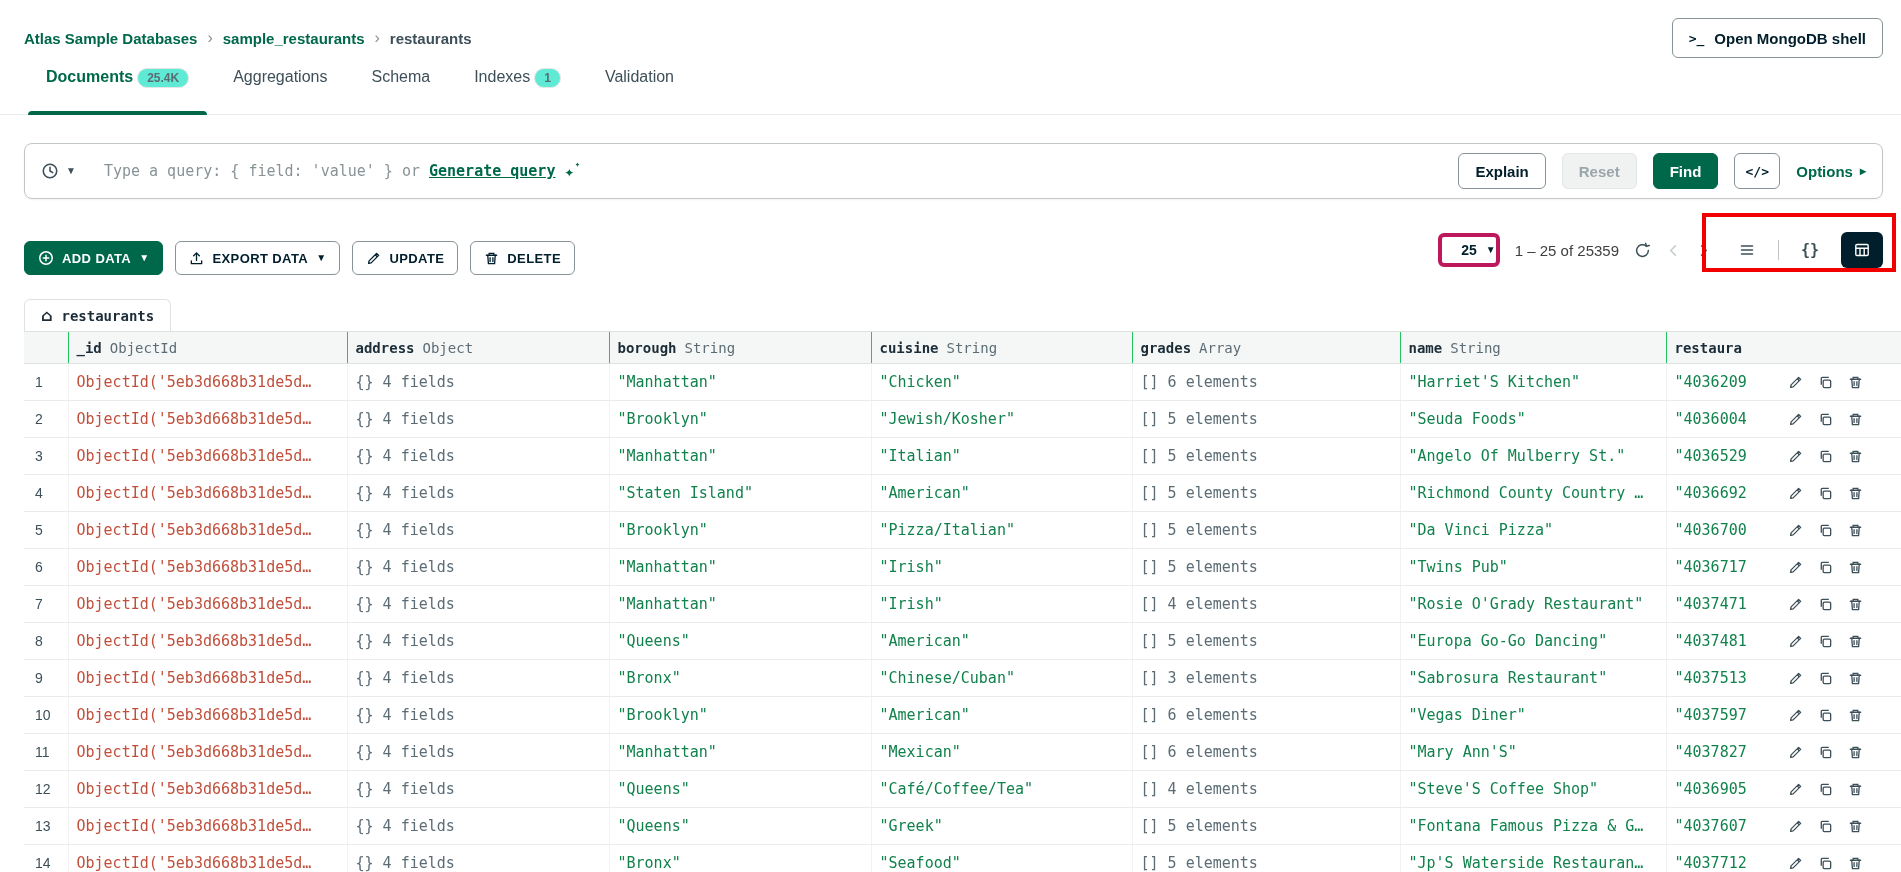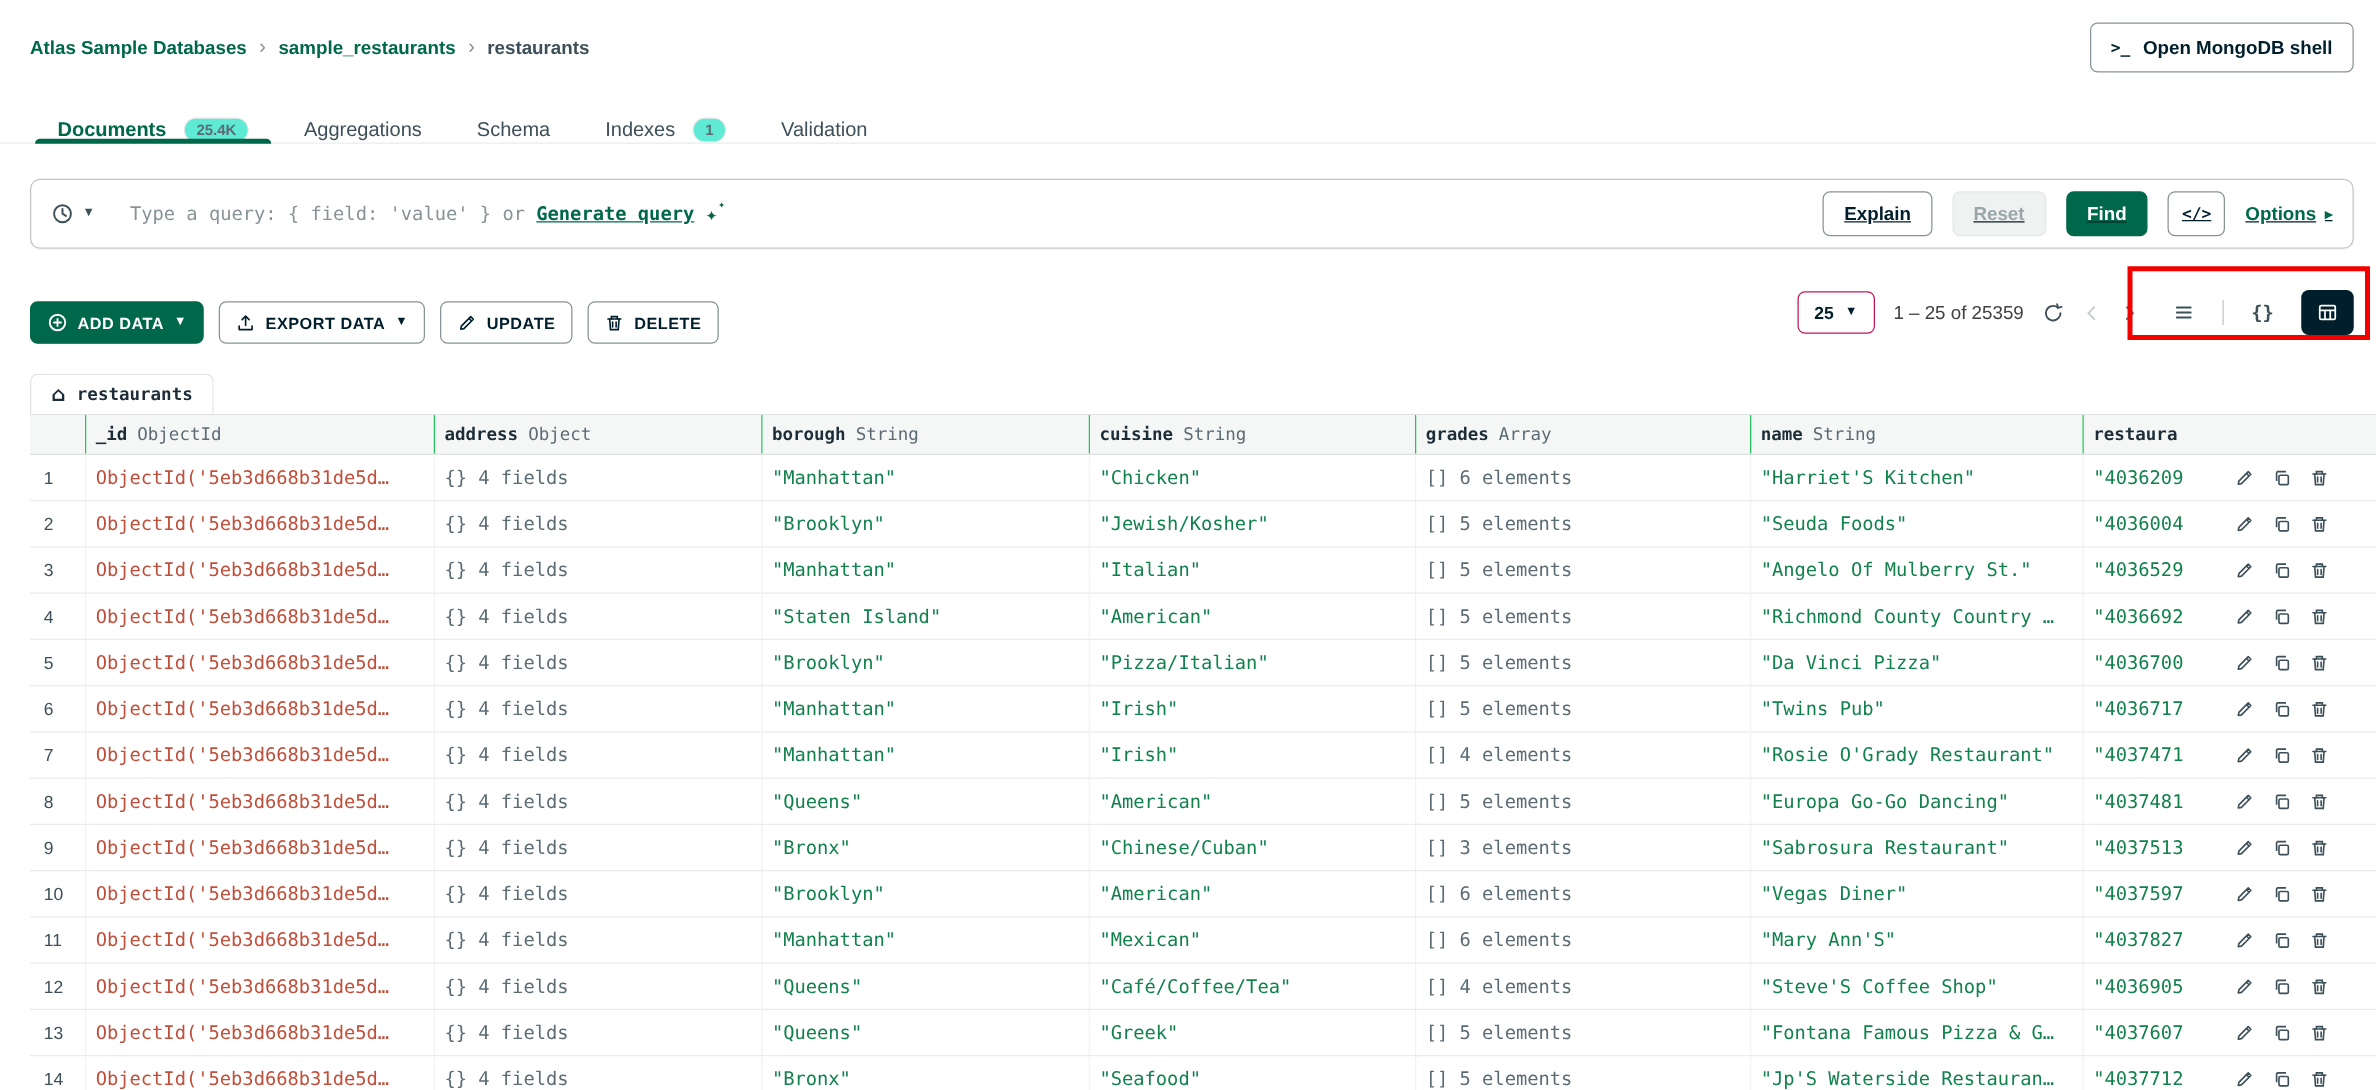--- a/index.html
+++ b/index.html
@@ -29,55 +29,55 @@
     display: inline-flex; align-items: center; gap: 10px;
     height: 40px; padding: 0 16px;
     background: #fff; border: 1px solid #889397; border-radius: 6px;
     font-size: 15px; font-weight: 600; color: #001E2B; cursor: pointer;
     font-family: inherit;
   }
   .shell-icon { font-family: "DejaVu Sans Mono", monospace; font-size: 13px; font-weight: bold; }
 
   
   .tabs-row { height: 47px; display: flex; align-items: stretch; padding-left: 24px; border-bottom: 1px solid #E8EDEB; }
-  .tab { position: relative; display: flex; align-items: flex-end; gap: 14px; padding: 0 22px; font-size: 16px; font-weight: 500; color: #3D4F58; cursor: pointer; white-space: nowrap; }
+  .tab { position: relative; display: flex; align-items: flex-start; gap: 4px; padding: 0 22px; font-size: 16px; font-weight: 500; color: #3D4F58; cursor: pointer; white-space: nowrap; }
   .tab.active { color: #00684A; font-weight: 600; }
   .tab.active::after { content: ""; position: absolute; left: 4px; right: 4px; bottom: -1px; height: 4px; background: #00684A; border-radius: 4px 4px 0 0; }
   .tab-badge { font-size: 12px; font-weight: 600; color: #5C6C75; background: #5eead4; border: 1px solid #E3E7E6; border-radius: 10px; padding: 2px 9px; }
 
   
   .query-row { padding: 28px 18px 0 24px; }
   .query-bar {
     height: 56px; border: 1px solid #C1C7C6; border-radius: 8px;
     display: flex; align-items: center; padding: 0 16px;
     box-shadow: 0 1px 2px rgba(0,0,0,.05);
   }
   .history-control { display: flex; align-items: center; gap: 7px; color: #3D4F58; cursor: pointer; padding-right: 28px; }
   .caret { font-size: 10px; line-height: 1; }
   .query-placeholder { font-family: "DejaVu Sans Mono", monospace; font-size: 15px; color: #889397; display: flex; align-items: center; gap: 9px; white-space: nowrap; }
   .generate-link { color: #00684A; font-weight: bold; text-decoration: underline; cursor: pointer; }
   .sparkle { color: #00684A; font-size: 16px; position: relative; cursor: pointer; }
   .sparkle-sm { font-size: 9px; position: absolute; top: -3px; right: -6px; }
-  .query-actions { margin-left: auto; display: flex; align-items: center; gap: 16px; text-decoration: underline; }
+  .query-actions { margin-left: auto; display: flex; align-items: center; gap: 16px; }
   .btn { height: 36px; border-radius: 6px; font-size: 15px; font-weight: 600; display: inline-flex; align-items: center; justify-content: center; padding: 0 16px; cursor: pointer; font-family: inherit; }
   .btn-outline { background: #fff; border: 1px solid #889397; color: #001E2B; }
   .btn-disabled { background: #F0F2F1; border: 1px solid #E3E7E6; color: #9AA7AA; cursor: default; }
   .btn-primary { background: #00684A; border: 1px solid #00684A; color: #fff; }
   .btn-codeicon { width: 46px; padding: 0; font-family: "DejaVu Sans Mono", monospace; font-size: 13px; font-weight: bold; }
   .options-link { color: #00684A; font-weight: 600; font-size: 15px; display: flex; align-items: center; gap: 7px; cursor: pointer; }
   .tri { font-size: 12px; }
 
   
   .toolbar { margin-top: 26px; padding: 0 18px 0 24px; display: flex; align-items: center; }
   .toolbar-left { display: flex; align-items: center; gap: 12px; }
   .tbtn { height: 34px; border-radius: 6px; display: inline-flex; align-items: center; gap: 8px; padding: 0 13px; font-size: 13px; font-weight: bold; letter-spacing: .4px; cursor: pointer; font-family: inherit; margin-top: 16px; }
   .tbtn-green { background: #00684A; color: #fff; border: 1px solid #00684A; }
   .tbtn-outline { background: #fff; color: #001E2B; border: 1px solid #889397; }
   .toolbar-right { margin-left: auto; display: flex; align-items: center; gap: 15px; }
-  .page-size { height: 34px; min-width: 62px; border: 1px solid #be185d; border-radius: 6px; display: inline-flex; align-items: center; justify-content: center; gap: 9px; font-size: 14px; font-weight: 600; cursor: pointer; background: #fff; }
+  .page-size { height: 34px; min-width: 62px; border: 4px solid #be185d; border-radius: 6px; display: inline-flex; align-items: center; justify-content: flex-end; gap: 9px; font-size: 14px; font-weight: 600; cursor: pointer; background: #fff; }
   .range-text { font-size: 15px; color: #404040; }
   .icon-btn { color: #3D4F58; cursor: pointer; display: flex; align-items: center; }
   .chev { color: #5C6C75; cursor: pointer; display: flex; }
   .chev.disabled { color: #C8CFCE; cursor: default; }
   .view-toggles { display: flex; align-items: center; gap: 10px; }
   .toggle { width: 42px; height: 36px; display: flex; align-items: center; justify-content: center; color: #3D4F58; cursor: pointer; border-radius: 6px; }
   .toggle.active { background: #001E2B; color: #fff; }
   .toggle-sep { width: 1px; height: 20px; background: #C1C7C6; }
   .braces { font-family: "DejaVu Sans Mono", monospace; font-weight: bold; font-size: 15px; }
 

